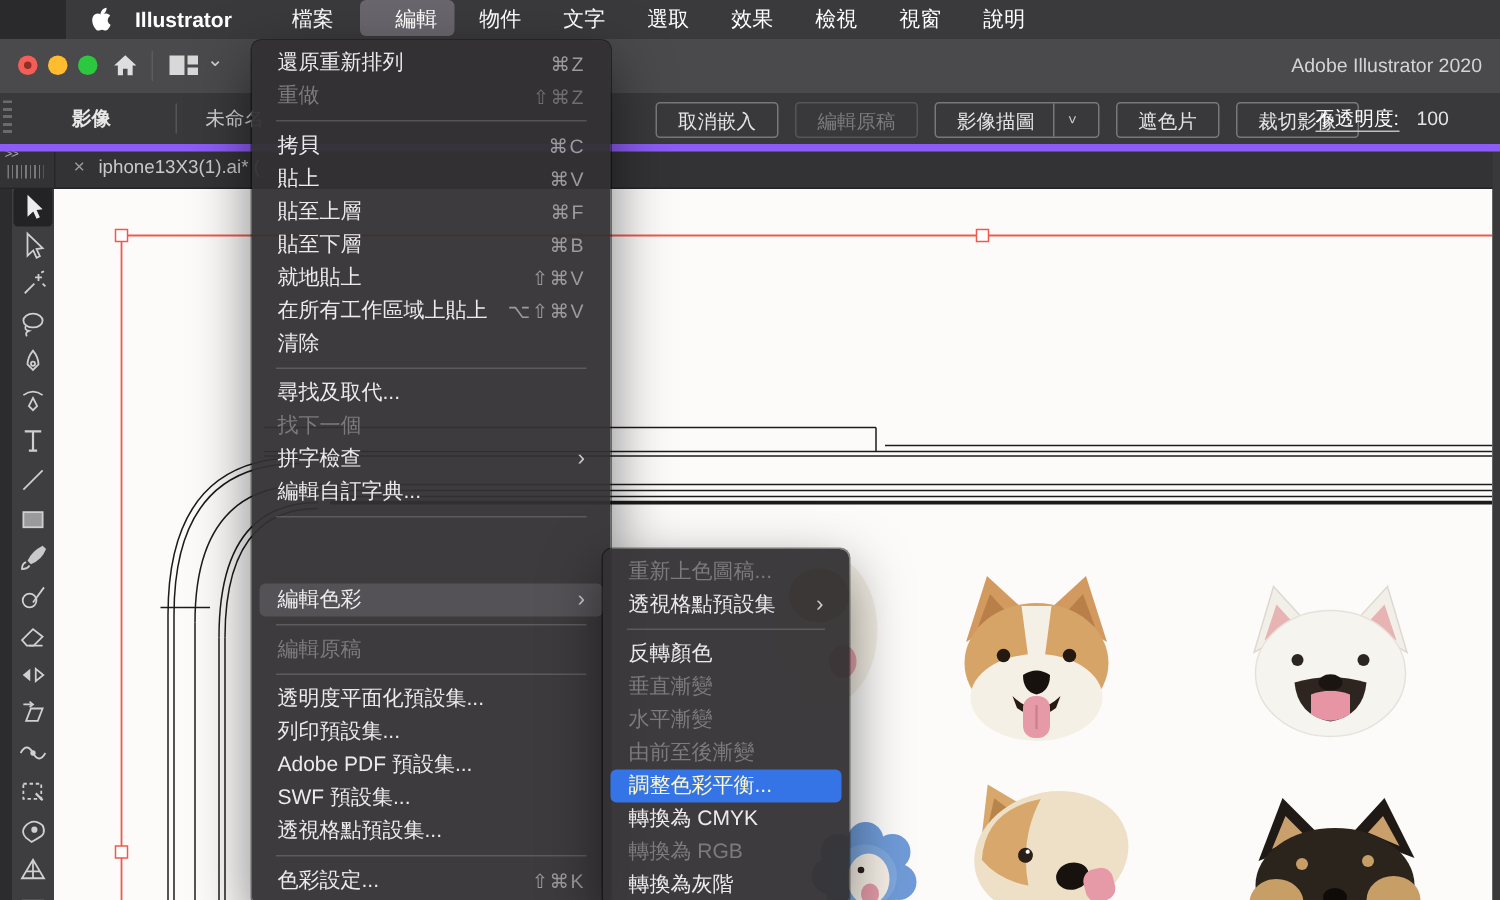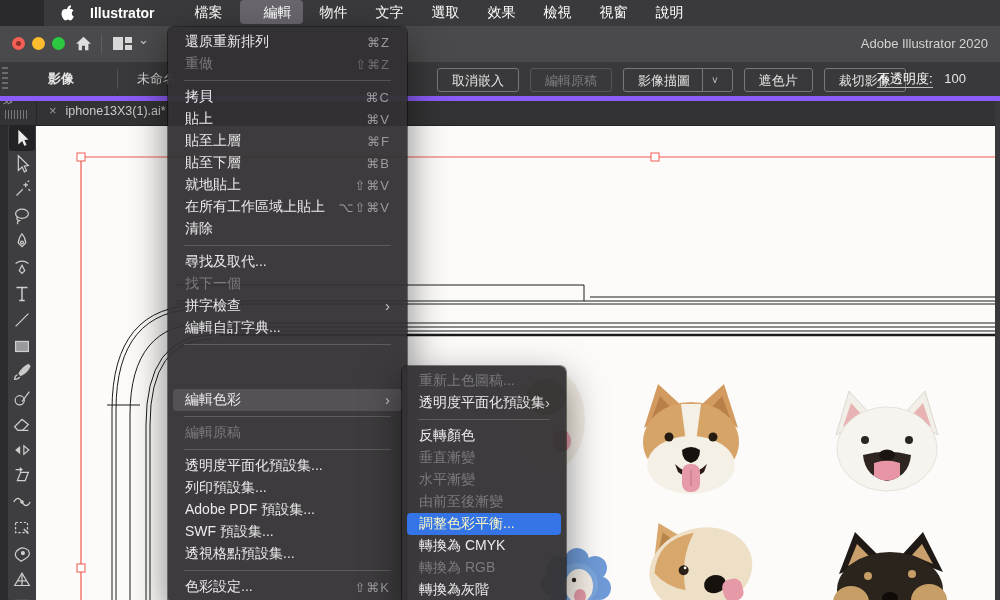--- a/index.html
+++ b/index.html
@@ -486,21 +486,21 @@
       <div class="mrow">
         <span class="mlabel">指定描述檔...</span>
       </div>
     </div>
 
   <div class="panel" id="color-submenu">
       <div class="mrow disabled">
         <span class="mlabel">重新上色圖稿...</span>
       </div>
       <div class="mrow">
-        <span class="mlabel">透明度平面化預設集</span>
+        <span class="mlabel">透視格點預設集</span>
         <span class="marrow">›</span>
       </div>
       <div class="msep"></div>
       <div class="mrow">
         <span class="mlabel">反轉顏色</span>
       </div>
       <div class="mrow disabled">
         <span class="mlabel">垂直漸變</span>
       </div>
       <div class="mrow disabled">

